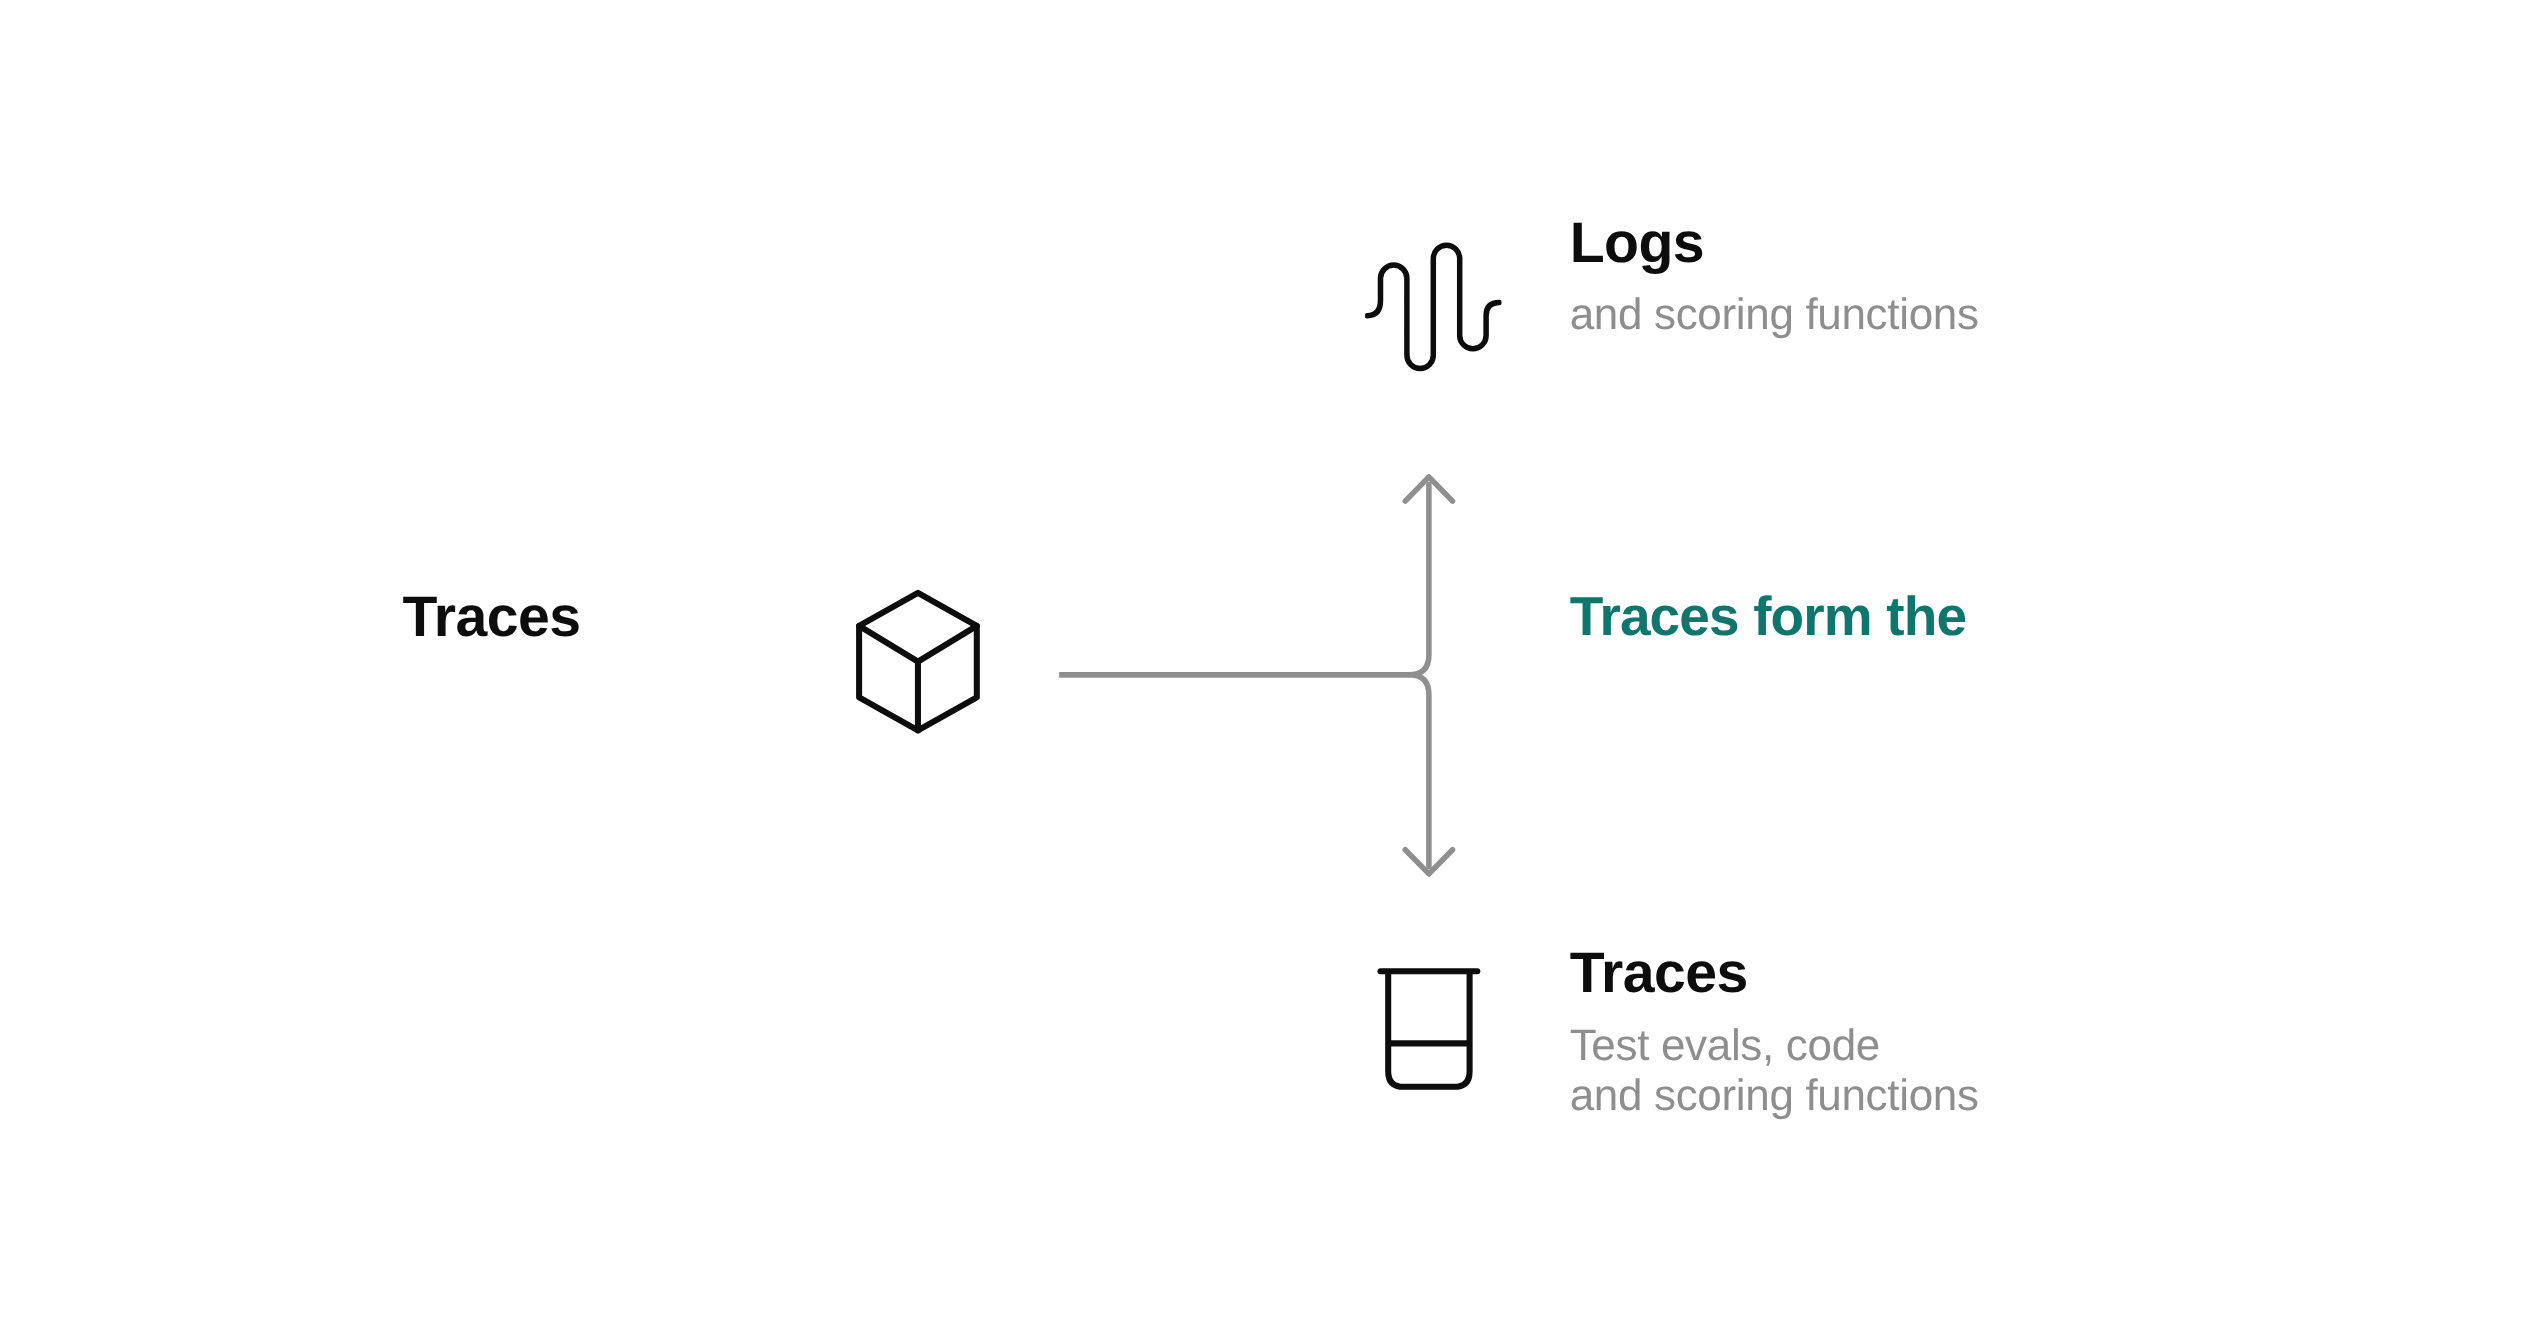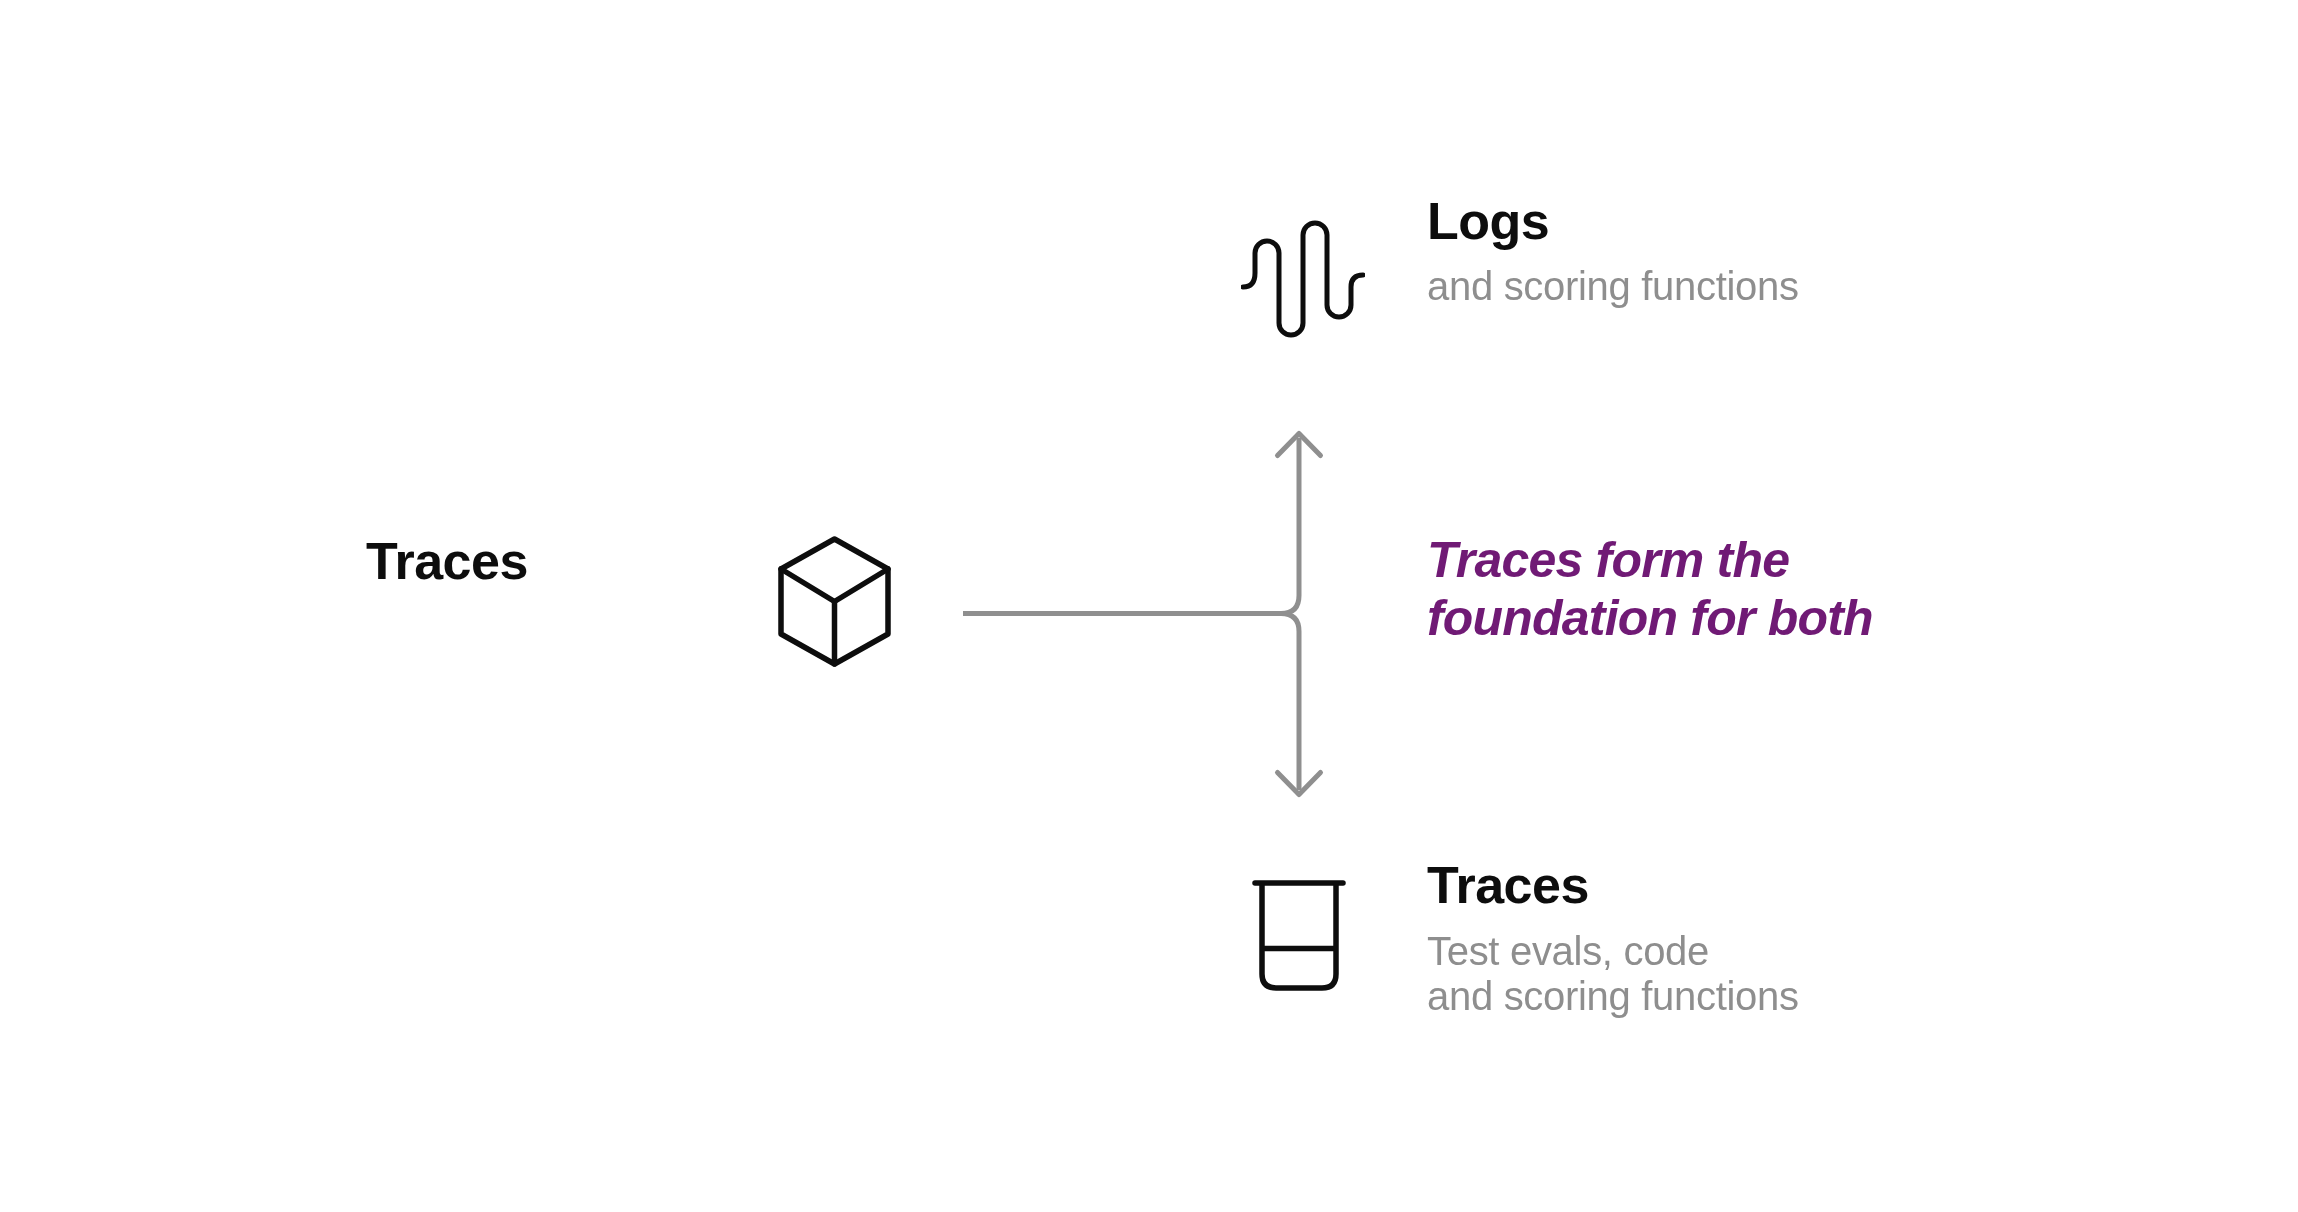--- a/index.html
+++ b/index.html
@@ -33,23 +33,22 @@
     color: #8e8e8e;
     white-space: nowrap;
   }
   .node-desc span { display: block; }
 
   .annotation {
     font-size: 50px;
     line-height: 58px;
     font-weight: 700;
     letter-spacing: -0.8px;
-    color: #701a75;
+    color: #0f766e;
     white-space: nowrap;
-    font-style: italic;
   }
   .annotation span { display: block; }
 
   svg { display: block; }
 </style>
 </head>
 <body>
 
 <div class="canvas">
 
@@ -74,21 +73,20 @@
   <svg class="abs" style="left:1241px; top:220px;" width="124" height="119" viewBox="0 0 124 119">
     <path fill="none" stroke="#0d0d0d" stroke-width="5" stroke-linecap="round" stroke-linejoin="round" d="M 2 67 Q 14 67 14 53 L 14 33 A 12 12 0 0 1 38 33 L 38 103 A 12 12 0 0 0 62 103 L 62 15 A 12 12 0 0 1 86 15 L 86 85 A 12 12 0 0 0 110 85 L 110 67 Q 110 55 122 55"></path>
   </svg>
   <div class="abs node-title" style="left:1427px; top:196px;">Logs</div>
   <div class="abs node-desc" style="left:1427px; top:264px;">
     <span>and scoring functions</span>
   </div>
 
   <div class="abs annotation" style="left:1427px; top:531px;">
     <span>Traces form the</span>
-    <span>foundation for both</span>
   </div>
 
   <svg class="abs" style="left:1251px; top:878px;" width="96" height="116" viewBox="0 0 96 116">
     <g fill="none" stroke="#0d0d0d" stroke-width="5.5">
       <path d="M 4 5 L 92 5" stroke-linecap="round"></path>
       <path d="M 11 5 L 11 96 Q 11 110 25 110 L 71 110 Q 85 110 85 96 L 85 5"></path>
       <path d="M 11 70.5 L 85 70.5"></path>
     </g>
   </svg>
   <div class="abs node-title" style="left:1427px; top:860px;">Traces</div>

